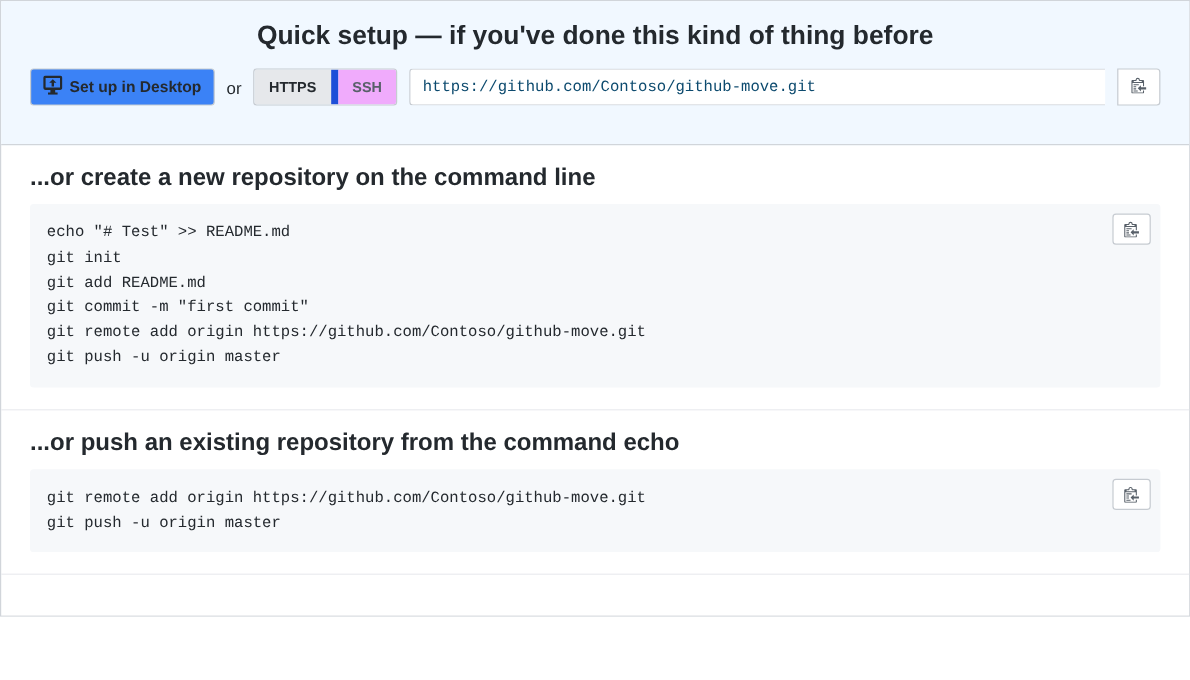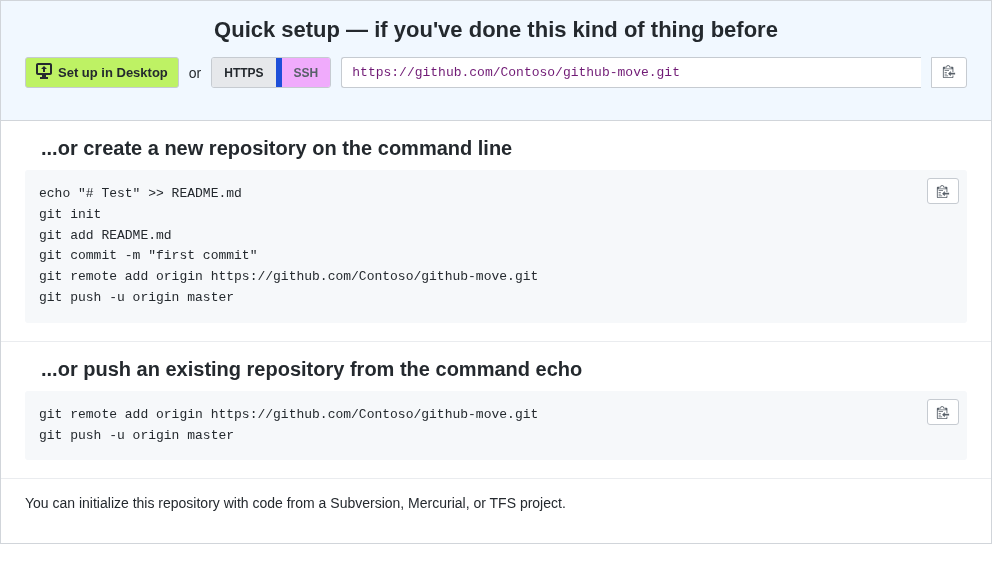--- a/index.html
+++ b/index.html
@@ -24,33 +24,32 @@
       font-weight: 600;
       margin-bottom: 14px;
       color: #24292e;
       text-align: center;
     }
     h3 {
       font-size: 20px;
       font-weight: 600;
       margin-bottom: 10px;
       color: #24292e;
-      margin-left: 16px;
     }
     .setup-row {
       display: flex;
       align-items: stretch;
       gap: 10px;
       margin-bottom: 14px;
     }
     .btn-desktop {
       display: flex;
       align-items: center;
       gap: 6px;
-      background: #bef264;
+      background: #3b82f6;
       border: 1px solid #c6cbd1;
       border-radius: 3px;
       padding: 5px 10px;
       font-size: 13px;
       font-weight: 600;
       cursor: pointer;
       color: #24292e;
     }
     .btn-desktop svg { width: 16px; height: 16px; }
     .or-text {
@@ -79,21 +78,21 @@
     }
     .protocol-btn:first-child { border-right: 6px solid #1d4ed8; }
     .url-input {
       flex: 1;
       border: 1px solid #c6cbd1;
       border-right: none;
       border-radius: 3px 0 0 3px;
       padding: 5px 10px;
       font-family: SFMono-Regular, Consolas, "Liberation Mono", Menlo, monospace;
       font-size: 13px;
-      color: #701a75;
+      color: #0c4a6e;
       background: #fff;
     }
     .copy-btn {
       background: #fff;
       border: 1px solid #c6cbd1;
       border-radius: 0 3px 3px 0;
       padding: 5px 10px;
       cursor: pointer;
       display: flex;
       align-items: center;
@@ -208,17 +207,16 @@
               <path d="M2 13h4v1H2v-1zm5-6H2v1h5V7zm2 3V8l-3 3 3 3v-2h5v-2H9zM4.5 9H2v1h2.5V9zM2 12h2.5v-1H2v1zm9 1h1v2c-.02.28-.11.52-.3.7-.19.18-.42.28-.7.3H1c-.55 0-1-.45-1-1V4c0-.55.45-1 1-1h3c0-1.11.89-2 2-2 1.11 0 2 .89 2 2h3c.55 0 1 .45 1 1v5h-1V6H1v9h10v-2zM2 5h8c0-.55-.45-1-1-1H8c-.55 0-1-.45-1-1s-.45-1-1-1-1 .45-1 1-.45 1-1 1H3c-.55 0-1 .45-1 1z"></path>
             </svg>
         </span>
       </button>
       <pre class="code-block">git remote add origin https://github.com/Contoso/github-move.git
 git push -u origin master</pre>
     </div>
   </div>
 
   <div class="section">
-    <p class="subtext">You can initialize this repository with code from a Subversion, Mercurial, or TFS project.</p>
 
   </div>
 
 </div>
 
 </body></html>

